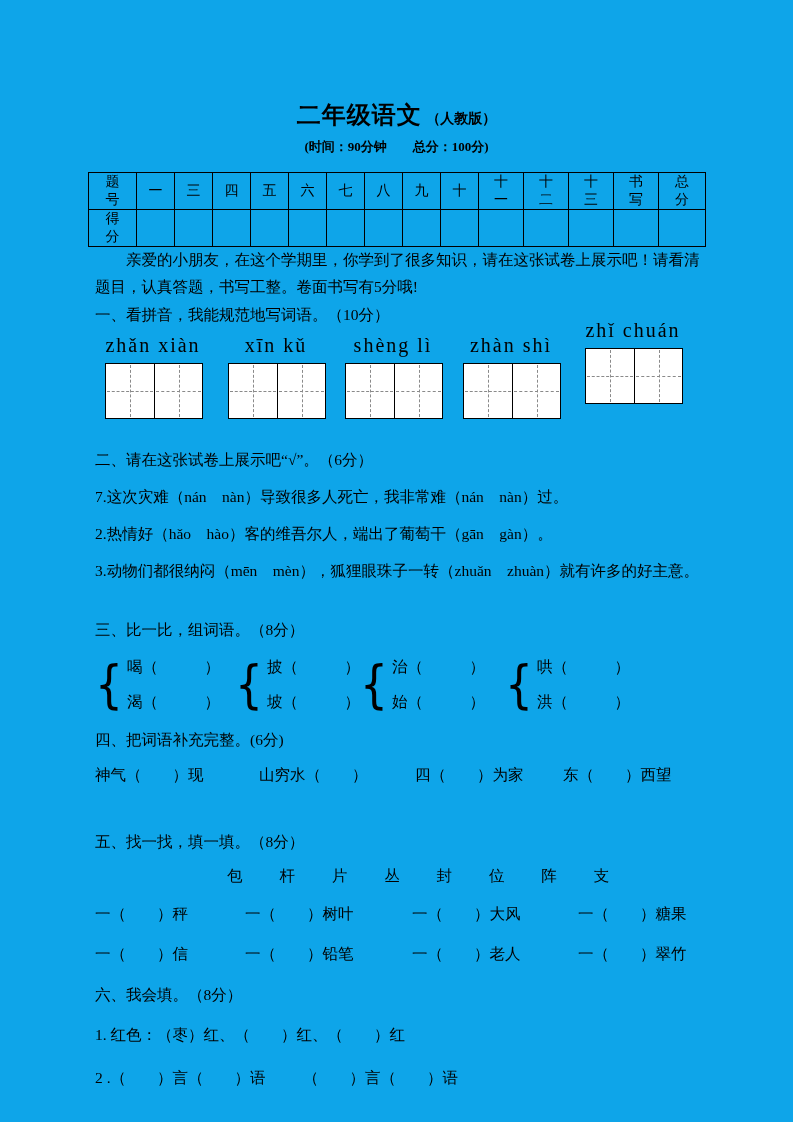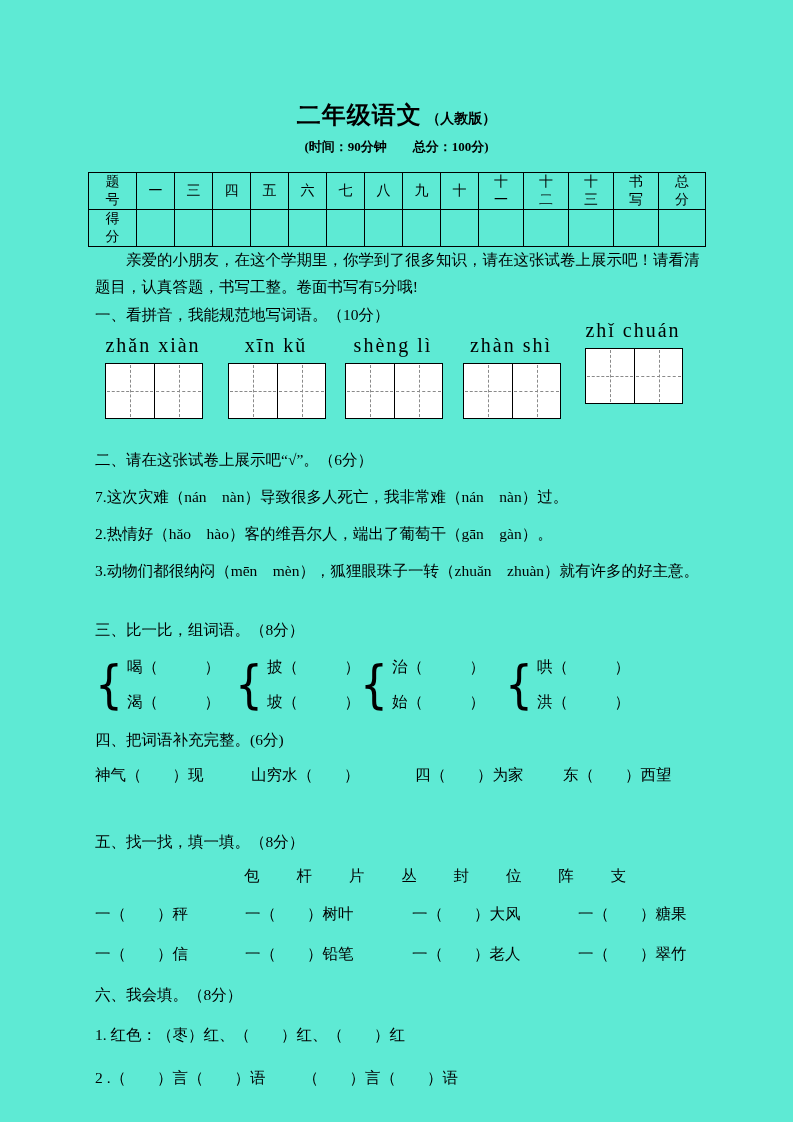--- a/index.html
+++ b/index.html
@@ -2,21 +2,21 @@
 <html><head>
 <meta charset="utf-8">
 <style>
   * { margin:0; padding:0; box-sizing:border-box; }
   html, body { background:#ffffff; }
   body {
     width:793px; height:1122px; position:relative; overflow:hidden;
     font-family:"Liberation Serif","DejaVu Serif",serif;
     color:#000;
   }
-  .page { position:absolute; inset:0; background:#5eead4; }
+  .page { position:absolute; inset:0; background:#0ea5e9; }
 
   
   .title-row { position:absolute; top:99px; left:0; width:100%; text-align:center;
     font-family:"Liberation Sans","DejaVu Sans",sans-serif; font-weight:bold; }
   .title-main { font-size:24px; letter-spacing:1px; }
   .title-edition { font-size:14px; }
   .subtitle { position:absolute; top:138px; left:0; width:100%; text-align:center;
     font-weight:bold; font-size:13px; }
 
   
@@ -45,21 +45,21 @@
   .pg.raised { top:-15px; }
 
   
   .pairs { position:absolute; top:648px; left:95px; width:645px; height:78px; }
   .pair { position:absolute; top:0; display:flex; align-items:center; }
   .brace { font-family:"DejaVu Sans",sans-serif; font-size:44px; line-height:72px;
     margin-right:4px; display:inline-block; transform:scaleY(1.18); font-weight:400; }
   .pair-words div { font-size:15.5px; line-height:35px; white-space:nowrap; }
 
   
-  .cls { position:absolute; top:866px; left:227px; font-size:15.5px; white-space:nowrap;margin-left:17px; }
+  .cls { position:absolute; top:866px; left:227px; font-size:15.5px; white-space:nowrap; }
   .cls span { margin-right:33px; }
   .cls span:last-child { margin-right:0; }
 </style>
 </head>
 <body>
 
 <div class="page">
 
   <div class="title-row">
     <span class="title-main">二年级语文</span>
@@ -197,21 +197,21 @@
       <div class="pair-words">
         <div>哄（　　　）</div>
         <div>洪（　　　）</div>
       </div>
     </div>
   </div>
 
   <div class="heading" style="top:730px">四、把词语补充完整。(6分)</div>
   <div class="line" style="top:765px">
     <span style="left:0">神气（　　）现</span>
-    <span style="left:156px">山穷水（　　）</span>
+    <span style="left:164px">山穷水（　　）</span>
     <span style="left:320px">四（　　）为家</span>
     <span style="left:468px">东（　　）西望</span>
   </div>
 
   <div class="heading" style="top:832px">五、找一找，填一填。（8分）</div>
   <div class="cls">
     <span>包</span>
     <span>杆</span>
     <span>片</span>
     <span>丛</span>

